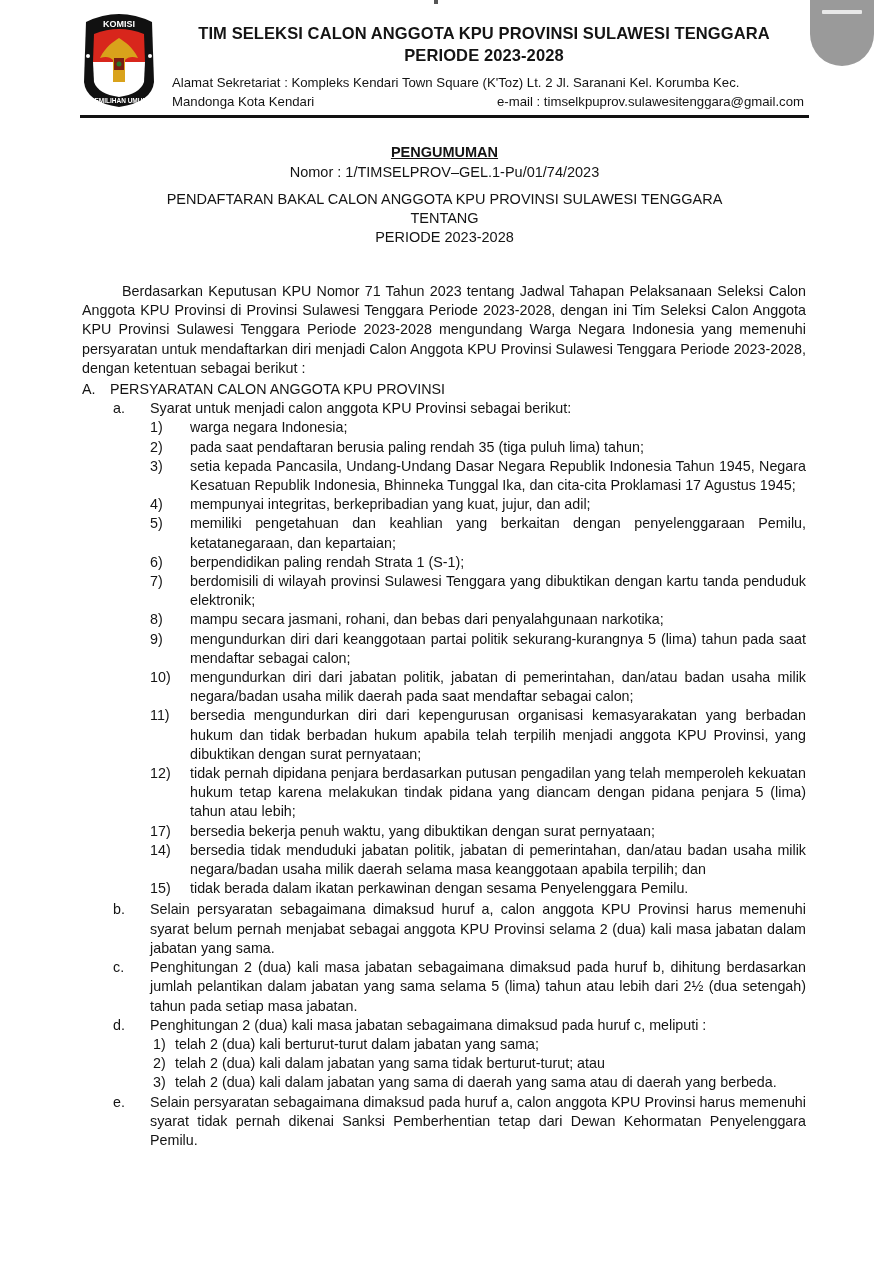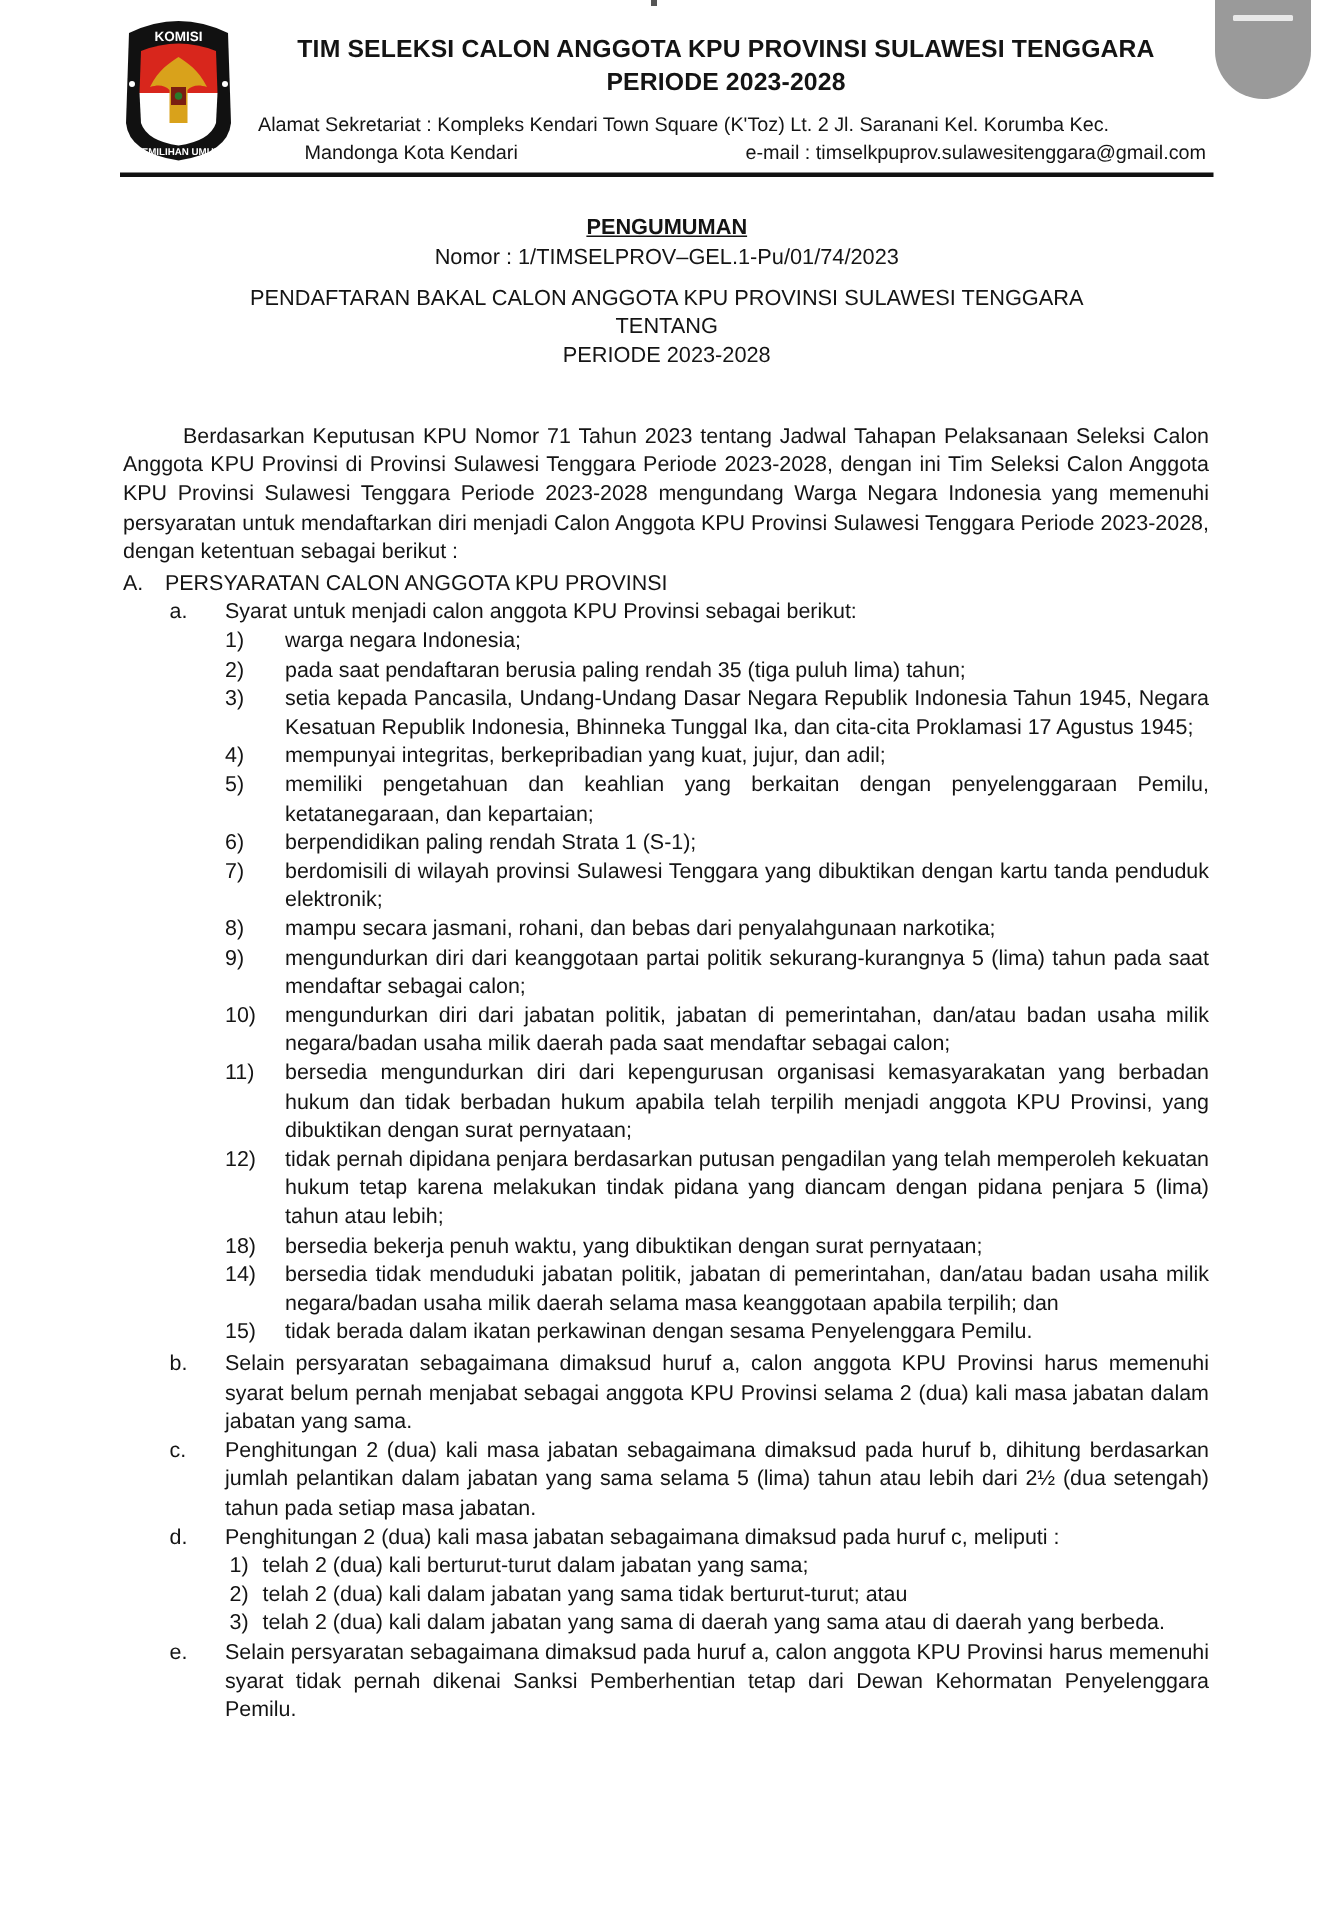--- a/index.html
+++ b/index.html
@@ -18,21 +18,21 @@
   .scroll-handle .bar { position: absolute; left: 12px; top: 10px; width: 40px; height: 4px; background: #e8e8e8; border-radius: 1px; }
 
   
   .logo { position: absolute; left: 80px; top: 12px; width: 78px; height: 96px; }
   .head-title {
     position: absolute; left: 170px; top: 22px; width: 628px; text-align: center;
     font-weight: bold; font-size: 16.5px; line-height: 22px; letter-spacing: 0.1px;
   }
   .head-addr { position: absolute; left: 172px; top: 73px; width: 634px; font-size: 13.2px; line-height: 19px; }
   .head-addr .row { display: flex; justify-content: space-between; white-space: nowrap; text-align: right; }
-  .head-addr .row2 { padding-right: 2px; margin-left: 31px; }
+  .head-addr .row2 { padding-right: 2px; }
   .rule { position: absolute; left: 80px; top: 115px; width: 729px; height: 3px; background: #111; }
 
   
   .center { position: absolute; left: 80px; width: 729px; text-align: center; font-size: 14.5px; }
   .announce { top: 144px; font-weight: bold; text-decoration: underline; }
   .nomor { top: 164px; }
   .tentang { top: 190px; line-height: 19px; }
 
   
   .body-text { position: absolute; left: 82px; width: 724px; font-size: 14.3px; line-height: 19.2px; }
@@ -156,21 +156,21 @@
       </div>
     <div class="lvl-1">
         <span class="lbl">11)</span>
         <span class="txt">bersedia mengundurkan diri dari kepengurusan organisasi kemasyarakatan yang berbadan hukum dan tidak berbadan hukum apabila telah terpilih menjadi anggota KPU Provinsi, yang dibuktikan dengan surat pernyataan;</span>
       </div>
     <div class="lvl-1">
         <span class="lbl">12)</span>
         <span class="txt">tidak pernah dipidana penjara berdasarkan putusan pengadilan yang telah memperoleh kekuatan hukum tetap karena melakukan tindak pidana yang diancam dengan pidana penjara 5 (lima) tahun atau lebih;</span>
       </div>
     <div class="lvl-1">
-        <span class="lbl">18)</span>
+        <span class="lbl">17)</span>
         <span class="txt">bersedia bekerja penuh waktu, yang dibuktikan dengan surat pernyataan;</span>
       </div>
     <div class="lvl-1">
         <span class="lbl">14)</span>
         <span class="txt">bersedia tidak menduduki jabatan politik, jabatan di pemerintahan, dan/atau badan usaha milik negara/badan usaha milik daerah selama masa keanggotaan apabila terpilih; dan</span>
       </div>
     <div class="lvl-1">
         <span class="lbl">15)</span>
         <span class="txt">tidak berada dalam ikatan perkawinan dengan sesama Penyelenggara Pemilu.</span>
       </div>

